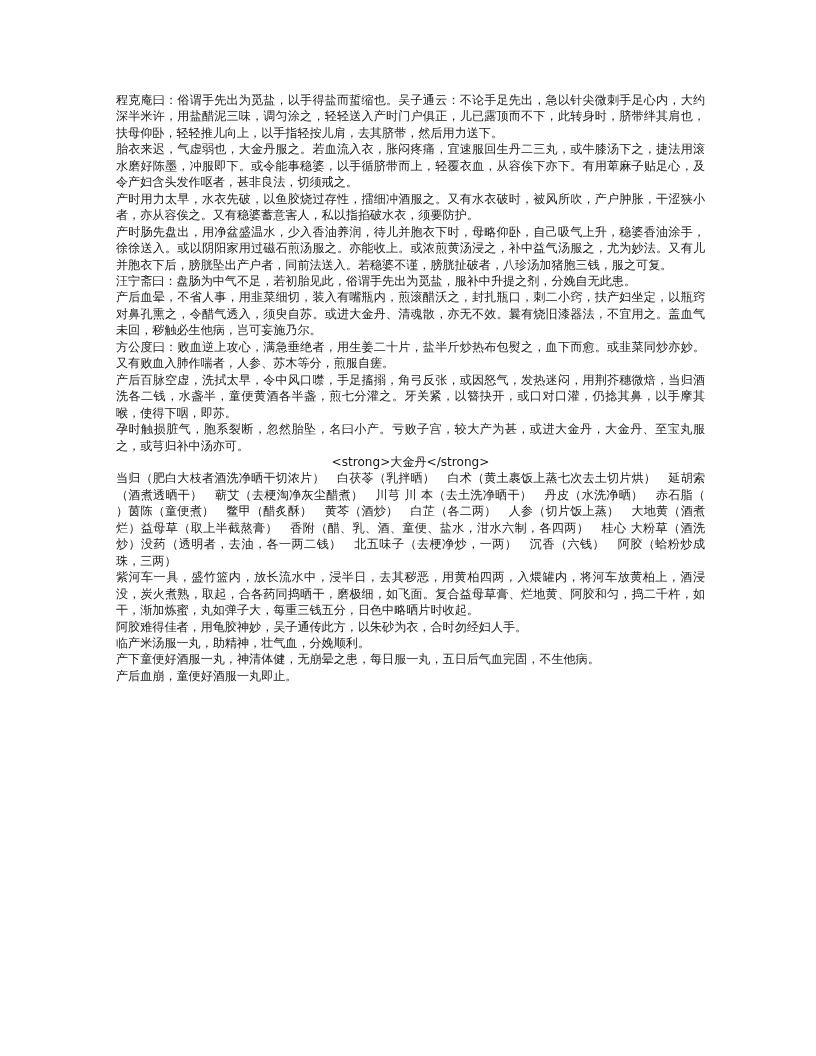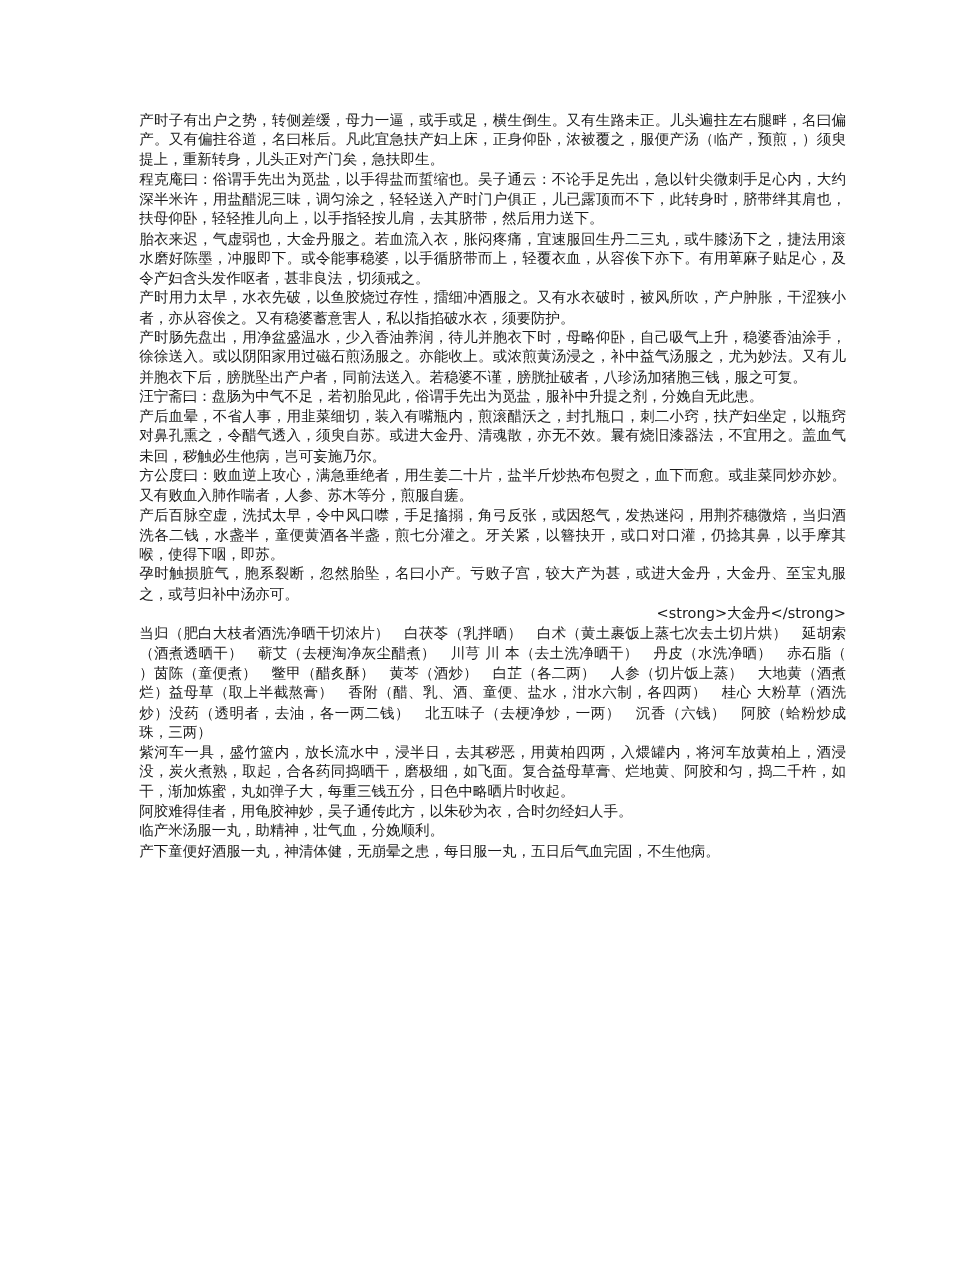--- a/index.html
+++ b/index.html
@@ -35,33 +35,32 @@
     text-align: justify;
     text-justify: inter-ideograph;
     text-indent: 0;
     color: #1a1a1a;
     letter-spacing: 0;
     word-break: break-all;
     white-space: pre-wrap;
   }
   p.para.tagline {
     font-family: "DejaVu Sans", "Liberation Sans", sans-serif;
-    text-align: right;
+    text-align: center;
   }
   p.para:last-child {
     text-align: left;
   }
 </style>
 </head>
 <body>
 
 <div class="page">
   <div class="doc-body">
 
-    <p class="para">产时子有出户之势，转侧差缓，母力一逼，或手或足，横生倒生。又有生路未正。儿头遍拄左右腿畔，名曰偏产。又有偏拄谷道，名曰枨后。凡此宜急扶产妇上床，正身仰卧，浓被覆之，服便产汤（临产，预煎，）须臾提上，重新转身，儿头正对产门矣，急扶即生。</p>
 
     <p class="para">程克庵曰：俗谓手先出为觅盐，以手得盐而蜇缩也。吴子通云：不论手足先出，急以针尖微刺手足心内，大约深半米许，用盐醋泥三味，调匀涂之，轻轻送入产时门户俱正，儿已露顶而不下，此转身时，脐带绊其肩也，扶母仰卧，轻轻推儿向上，以手指轻按儿肩，去其脐带，然后用力送下。</p>
 
     <p class="para">胎衣来迟，气虚弱也，大金丹服之。若血流入衣，胀闷疼痛，宜速服回生丹二三丸，或牛膝汤下之，捷法用滚水磨好陈墨，冲服即下。或令能事稳婆，以手循脐带而上，轻覆衣血，从容俟下亦下。有用萆麻子贴足心，及令产妇含头发作呕者，甚非良法，切须戒之。</p>
 
     <p class="para">产时用力太早，水衣先破，以鱼胶烧过存性，擂细冲酒服之。又有水衣破时，被风所吹，产户肿胀，干涩狭小者，亦从容俟之。又有稳婆蓄意害人，私以指掐破水衣，须要防护。</p>
 
     <p class="para">产时肠先盘出，用净盆盛温水，少入香油养润，待儿并胞衣下时，母略仰卧，自己吸气上升，稳婆香油涂手，徐徐送入。或以阴阳家用过磁石煎汤服之。亦能收上。或浓煎黄汤浸之，补中益气汤服之，尤为妙法。又有儿并胞衣下后，膀胱坠出产户者，同前法送入。若稳婆不谨，膀胱扯破者，八珍汤加猪胞三钱，服之可复。</p>
 
     <p class="para">汪宁斋曰：盘肠为中气不足，若初胎见此，俗谓手先出为觅盐，服补中升提之剂，分娩自无此患。</p>
@@ -81,15 +80,16 @@
     <p class="para">当归（肥白大枝者酒洗净晒干切浓片）　白茯苓（乳拌晒）　白术（黄土裹饭上蒸七次去土切片烘）　延胡索（酒煮透晒干）　蕲艾（去梗淘净灰尘醋煮）　川芎 川 本（去土洗净晒干）　丹皮（水洗净晒）　赤石脂（ ）茵陈（童便煮）　鳖甲（醋炙酥）　黄芩（酒炒）　白芷（各二两）　人参（切片饭上蒸）　大地黄（酒煮烂）益母草（取上半截熬膏）　香附（醋、乳、酒、童便、盐水，泔水六制，各四两）　桂心 大粉草（酒洗炒）没药（透明者，去油，各一两二钱）　北五味子（去梗净炒，一两）　沉香（六钱）　阿胶（蛤粉炒成珠，三两）</p>
 
     <p class="para">紫河车一具，盛竹篮内，放长流水中，浸半日，去其秽恶，用黄柏四两，入煨罐内，将河车放黄柏上，酒浸没，炭火煮熟，取起，合各药同捣晒干，磨极细，如飞面。复合益母草膏、烂地黄、阿胶和匀，捣二千杵，如干，渐加炼蜜，丸如弹子大，每重三钱五分，日色中略晒片时收起。</p>
 
     <p class="para">阿胶难得佳者，用龟胶神妙，吴子通传此方，以朱砂为衣，合时勿经妇人手。</p>
 
     <p class="para">临产米汤服一丸，助精神，壮气血，分娩顺利。</p>
 
     <p class="para">产下童便好酒服一丸，神清体健，无崩晕之患，每日服一丸，五日后气血完固，不生他病。</p>
 
+    <p class="para">产后血崩，童便好酒服一丸即止。</p>
 
   </div>
 </div>
 
 </body></html>

